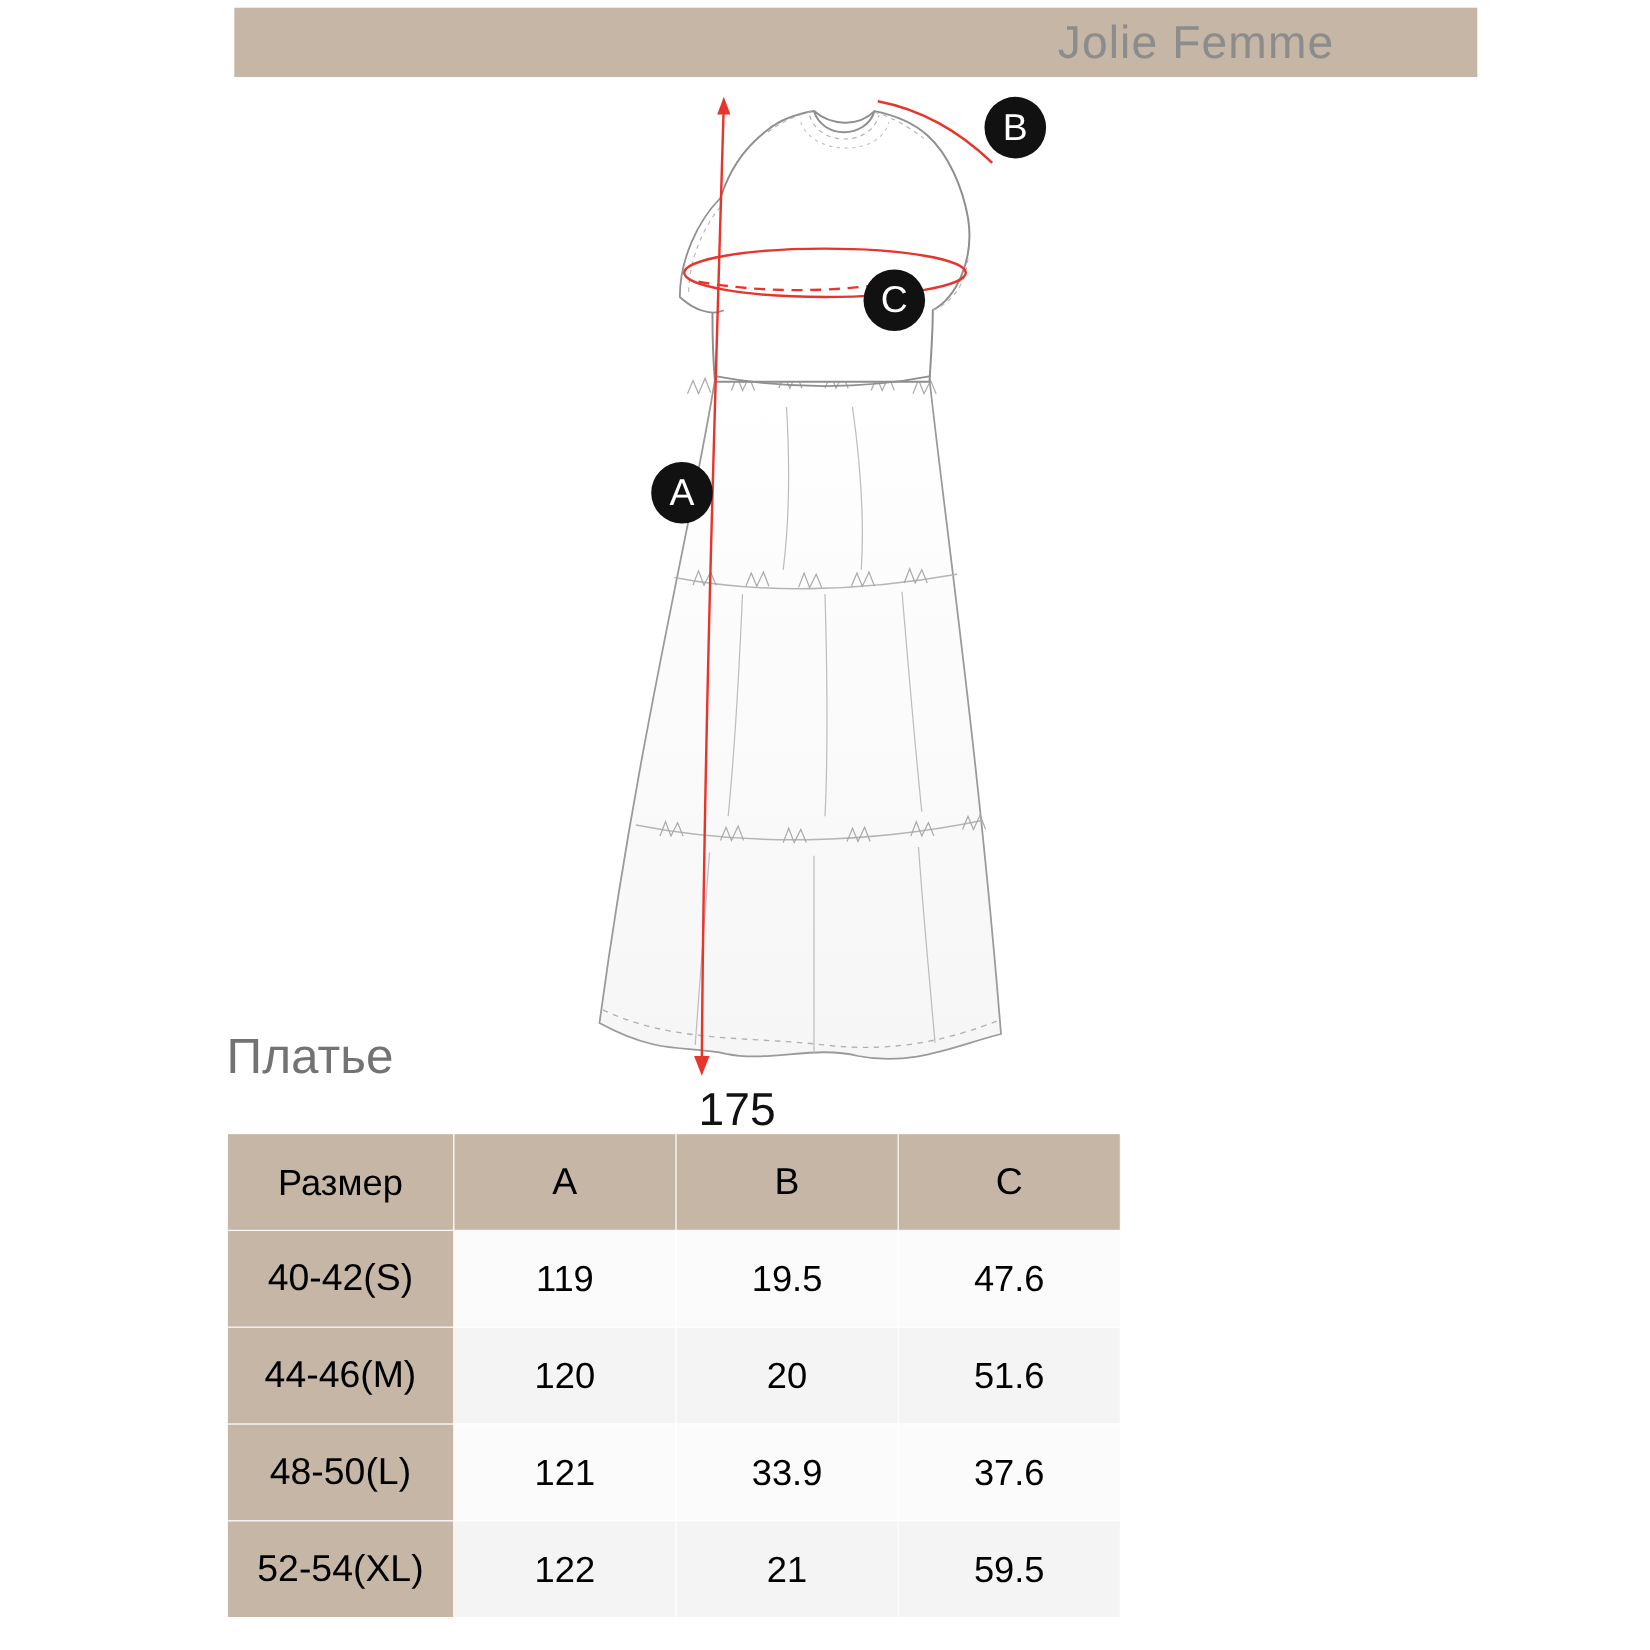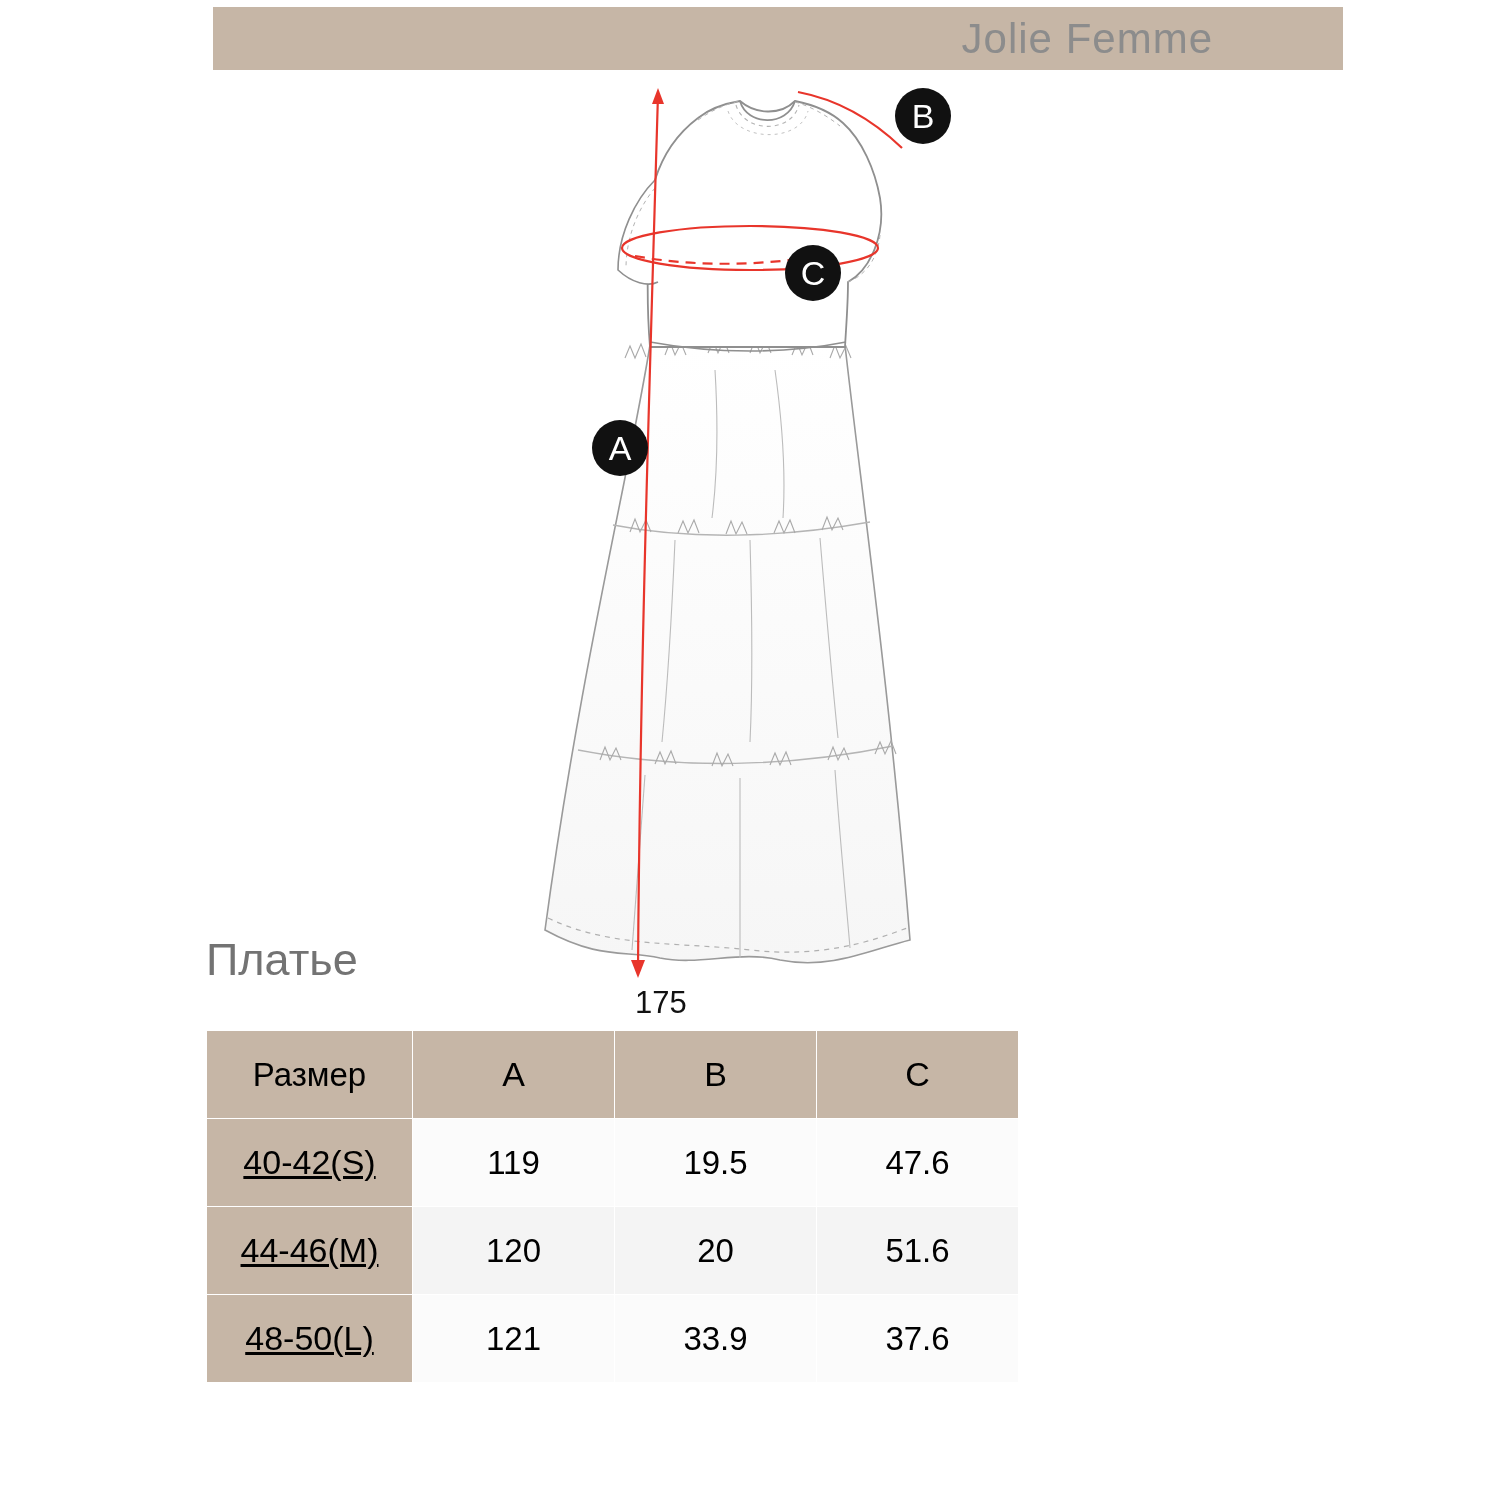--- a/index.html
+++ b/index.html
@@ -64,21 +64,21 @@
   }
   .marker-a { left: 592px; top: 420px; }
   .marker-b { left: 895px; top: 88px; }
   .marker-c { left: 785px; top: 245px; }
 
   
   .len-label {
     position: absolute;
     left: 635px;
     top: 985px;
-    font-size: 31px;
+    font-size: 42px;
     color: #111111;
   }
 
   
   .product-title {
     position: absolute;
     left: 206px;
     top: 934px;
     font-size: 45px;
     color: #737373;
@@ -111,21 +111,20 @@
   .size-table thead th {
     background: #c6b6a6;
     font-size: 34px;
   }
   .size-table thead th.head-size {
     font-size: 33px;
   }
   .size-table tbody td.size-cell {
     background: #c6b6a6;
     font-size: 34px;
-    text-decoration: underline;
   }
   .size-table tbody td.val-cell {
     background: #fbfbfb;
     font-size: 33px;
   }
   .size-table tbody tr:nth-child(even) td.val-cell {
     background: #f4f4f4;
   }
 </style>
 </head>
@@ -264,14 +263,20 @@
       <td class="val-cell">120</td>
       <td class="val-cell">20</td>
       <td class="val-cell">51.6</td>
     </tr>
     <tr>
       <td class="size-cell">48-50(L)</td>
       <td class="val-cell">121</td>
       <td class="val-cell">33.9</td>
       <td class="val-cell">37.6</td>
     </tr>
+    <tr>
+      <td class="size-cell">52-54(XL)</td>
+      <td class="val-cell">122</td>
+      <td class="val-cell">21</td>
+      <td class="val-cell">59.5</td>
+    </tr>
   </tbody>
 </table>
 
 </body></html>

